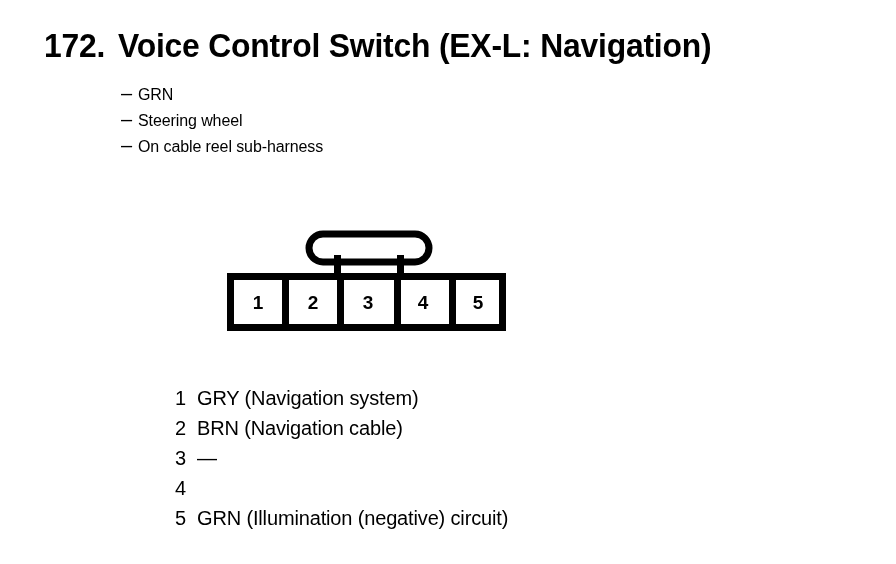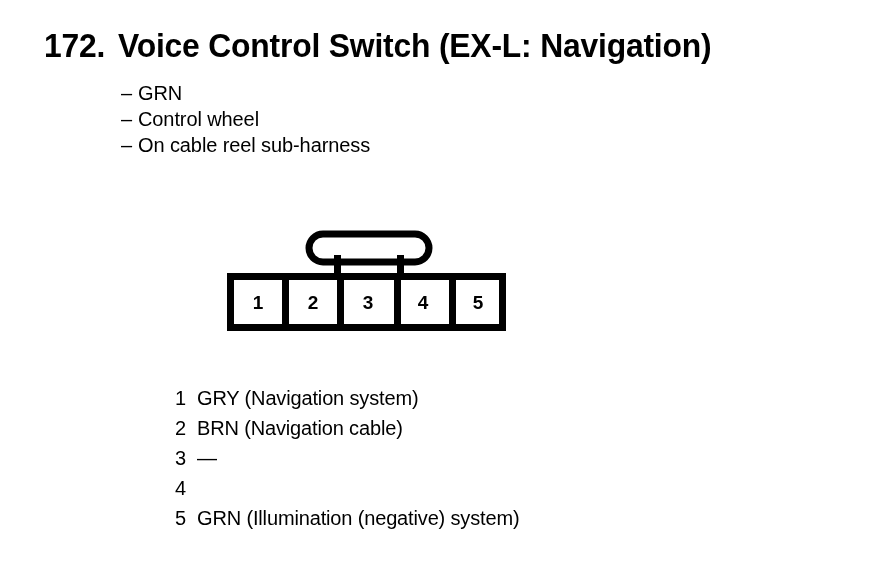--- a/index.html
+++ b/index.html
@@ -53,21 +53,21 @@
     height: 26px;
     white-space: nowrap;
   }
   .bullet-dash {
     width: 17px;
     flex: 0 0 17px;
     font-size: 20px;
     line-height: 26px;
   }
   .bullet-label {
-    font-size: 20px;
+    font-size: 16px;
     line-height: 26px;
     letter-spacing: -0.1px;
     text-align: center;
   }
 
   
   #connector-diagram {
     position: absolute;
     left: 218px;
     top: 210px;
@@ -120,21 +120,21 @@
 
 <div id="bullet-list">
 
   <div class="bullet-row">
     <span class="bullet-dash">–</span>
     <span class="bullet-label">GRN</span>
   </div>
 
   <div class="bullet-row">
     <span class="bullet-dash">–</span>
-    <span class="bullet-label">Control wheel</span>
+    <span class="bullet-label">Steering wheel</span>
   </div>
 
   <div class="bullet-row">
     <span class="bullet-dash">–</span>
     <span class="bullet-label">On cable reel sub-harness</span>
   </div>
 
 </div>
 
 <div id="connector-diagram">
@@ -180,16 +180,16 @@
     <span class="pin-number">3</span>
     <span class="pin-desc">—</span>
   </div>
 
   <div class="pin-row">
     <span class="pin-number">4</span>
   </div>
 
   <div class="pin-row">
     <span class="pin-number">5</span>
-    <span class="pin-desc">GRN (Illumination (negative) system)</span>
+    <span class="pin-desc">GRN (Illumination (negative) circuit)</span>
   </div>
 
 </div>
 
 </body></html>

